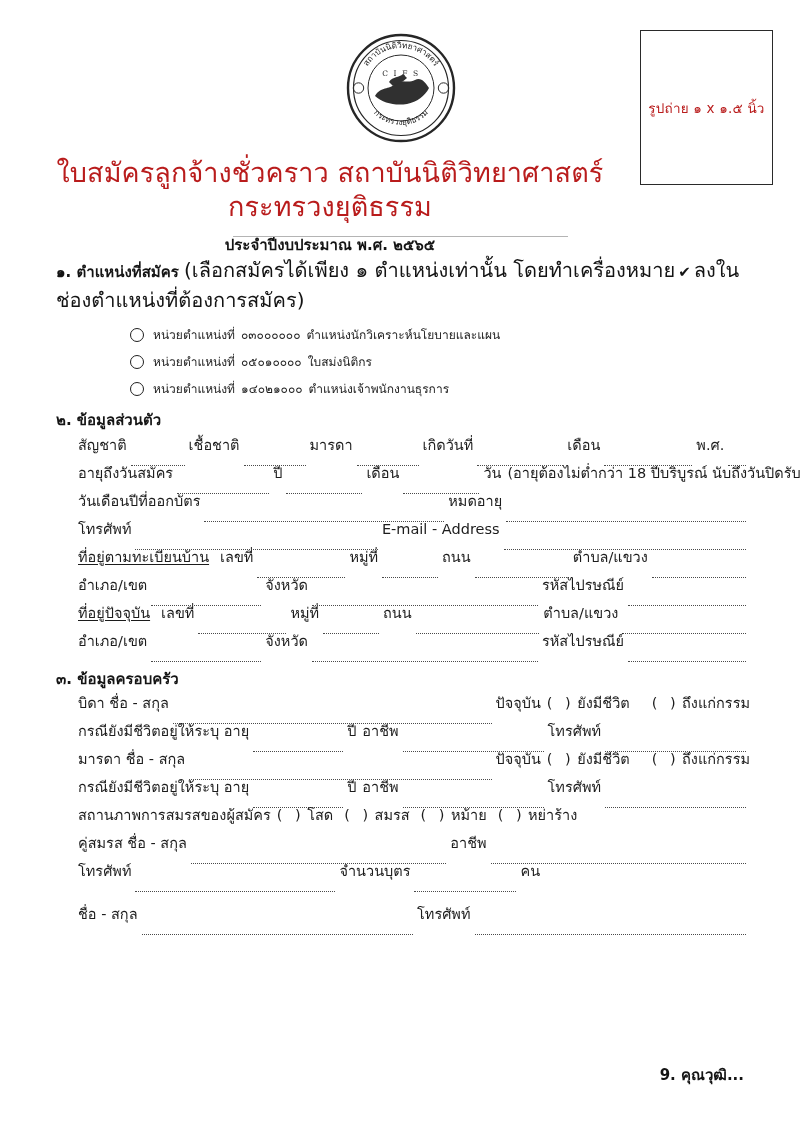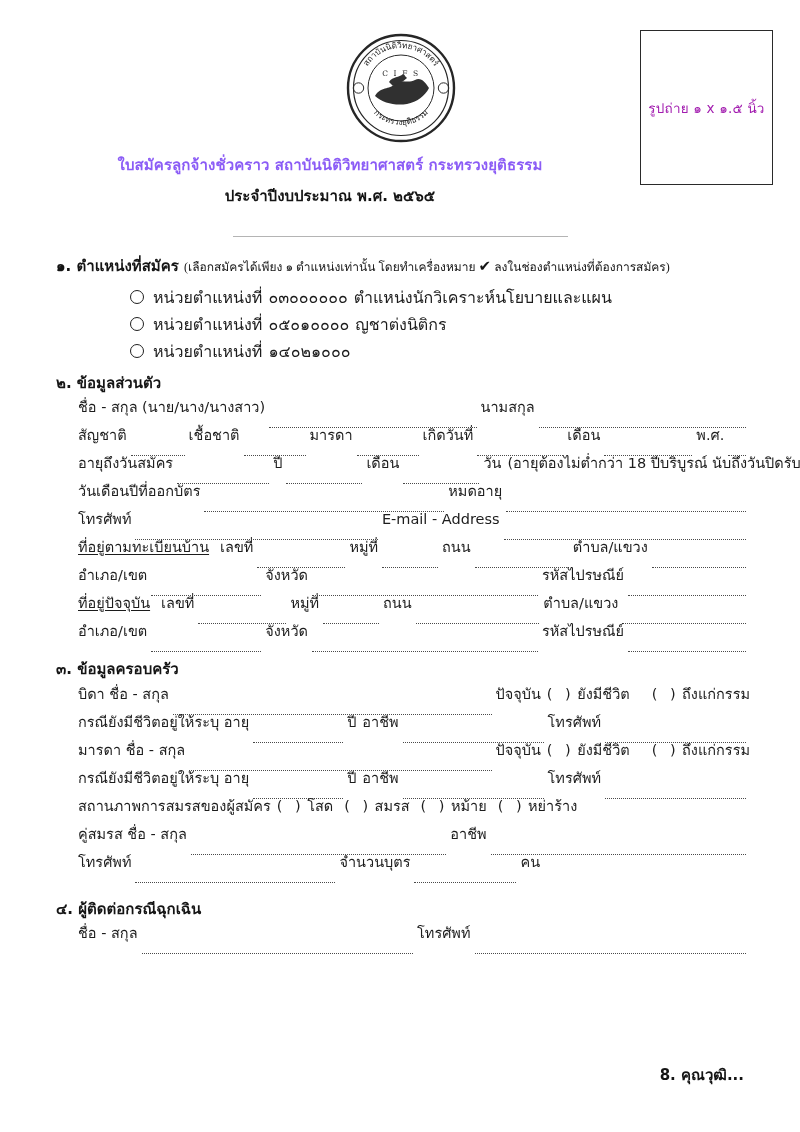--- a/index.html
+++ b/index.html
@@ -44,36 +44,36 @@
     width: 133px;
     height: 155px;
     border: 1.6px solid #2a2a2a;
     box-sizing: border-box;
     display: flex;
     align-items: center;
     justify-content: center;
   }
   .photo-box-label {
     font-size: 13.5px;
-    color: #a21caf;
+    color: #b91c1c;
     letter-spacing: .2px;
   }
 
   
   .title-wrap {
     position: absolute;
     left: 0;
     top: 156px;
     width: 660px;
     text-align: center;
   }
   .doc-title {
-    font-size: 15px;
-    font-weight: bold;
-    color: #8b5cf6;
+    font-size: 27px;
+    font-weight: normal;
+    color: #b91c1c;
     line-height: 1.25;
     letter-spacing: .1px;
   }
   .doc-subtitle {
     margin-top: 9px;
     font-size: 15px;
     font-weight: bold;
     color: #141414;
   }
   .divider {
@@ -97,41 +97,40 @@
 
   .section-head {
     font-size: 15px;
     font-weight: bold;
     color: #141414;
     margin: 0 0 6px 0;
     line-height: 1.5;
   }
   .section-head .normal {
     font-weight: normal;
-    font-size: 12px;
-    font-family: Liberation Serif, serif;
+    font-size: 20px;
   }
   .check-glyph {
     font-weight: bold;
     font-size: 15px;
     padding: 0 3px;
   }
 
   .section { margin-bottom: 4px; }
   .section.s2 { margin-top: 7px; }
   .section.s3 { margin-top: 6px; }
   .section.s4 { margin-top: 15px; }
 
   
   .option-row {
     display: flex;
     align-items: center;
     margin-left: 74px;
     height: 27px;
-    font-size: 16px;
+    font-size: 12px;
   }
   .radio {
     width: 14px;
     height: 14px;
     border: 1.6px solid #1f1f1f;
     border-radius: 50%;
     margin-right: 9px;
     flex: 0 0 auto;
     box-sizing: border-box;
   }
@@ -241,43 +240,38 @@
         <span>๐๓๐๐๐๐๐๐</span>
         <span class="sp"></span>
         <span>ตำแหน่งนักวิเคราะห์นโยบายและแผน</span>
       </div>
       <div class="option-row">
         <span class="radio"></span>
         <span>หน่วยตำแหน่งที่</span>
         <span class="sp"></span>
         <span>๐๕๐๑๐๐๐๐</span>
         <span class="sp"></span>
-        <span>ญชาต่งนิติกร</span>
+        <span>ใบสม่งนิติกร</span>
       </div>
       <div class="option-row">
         <span class="radio"></span>
         <span>หน่วยตำแหน่งที่</span>
         <span class="sp"></span>
         <span>๑๔๐๒๑๐๐๐</span>
         <span class="sp"></span>
+        <span>ตำแหน่งเจ้าพนักงานธุรการ</span>
       </div>
     </div>
 
     <div class="section s2">
       <div class="section-head">
         <span>๒.</span>
         <span>ข้อมูลส่วนตัว</span>
       </div>
 
-      <div class="form-line">
-        <span class="lbl">ชื่อ - สกุล (นาย/นาง/นางสาว)</span>
-        <span class="dots grow"></span>
-        <span class="lbl">นามสกุล</span>
-        <span class="dots grow"></span>
-      </div>
 
       <div class="form-line">
         <span class="lbl">สัญชาติ</span>
         <span class="dots" style="width:54px"></span>
         <span class="lbl">เชื้อชาติ</span>
         <span class="dots" style="width:62px"></span>
         <span class="lbl">มารดา</span>
         <span class="dots" style="width:62px"></span>
         <span class="lbl">เกิดวันที่</span>
         <span class="dots" style="width:86px"></span>
@@ -447,31 +441,27 @@
       <div class="form-line">
         <span class="lbl">โทรศัพท์</span>
         <span class="dots" style="width:200px"></span>
         <span class="lbl">จำนวนบุตร</span>
         <span class="dots" style="width:102px"></span>
         <span class="lbl">คน</span>
       </div>
     </div>
 
     <div class="section s4">
-      <div class="section-head">
-        <span>๔.</span>
-        <span>ผู้ติดต่อกรณีฉุกเฉิน</span>
-      </div>
 
       <div class="form-line">
         <span class="lbl">ชื่อ - สกุล</span>
         <span class="dots grow"></span>
         <span class="lbl">โทรศัพท์</span>
         <span class="dots grow"></span>
       </div>
 
     </div>
 
   </div>
 
-  <div class="footer-note">8. คุณวุฒิ...</div>
+  <div class="footer-note">9. คุณวุฒิ...</div>
 
 </div>
 
 </body></html>

